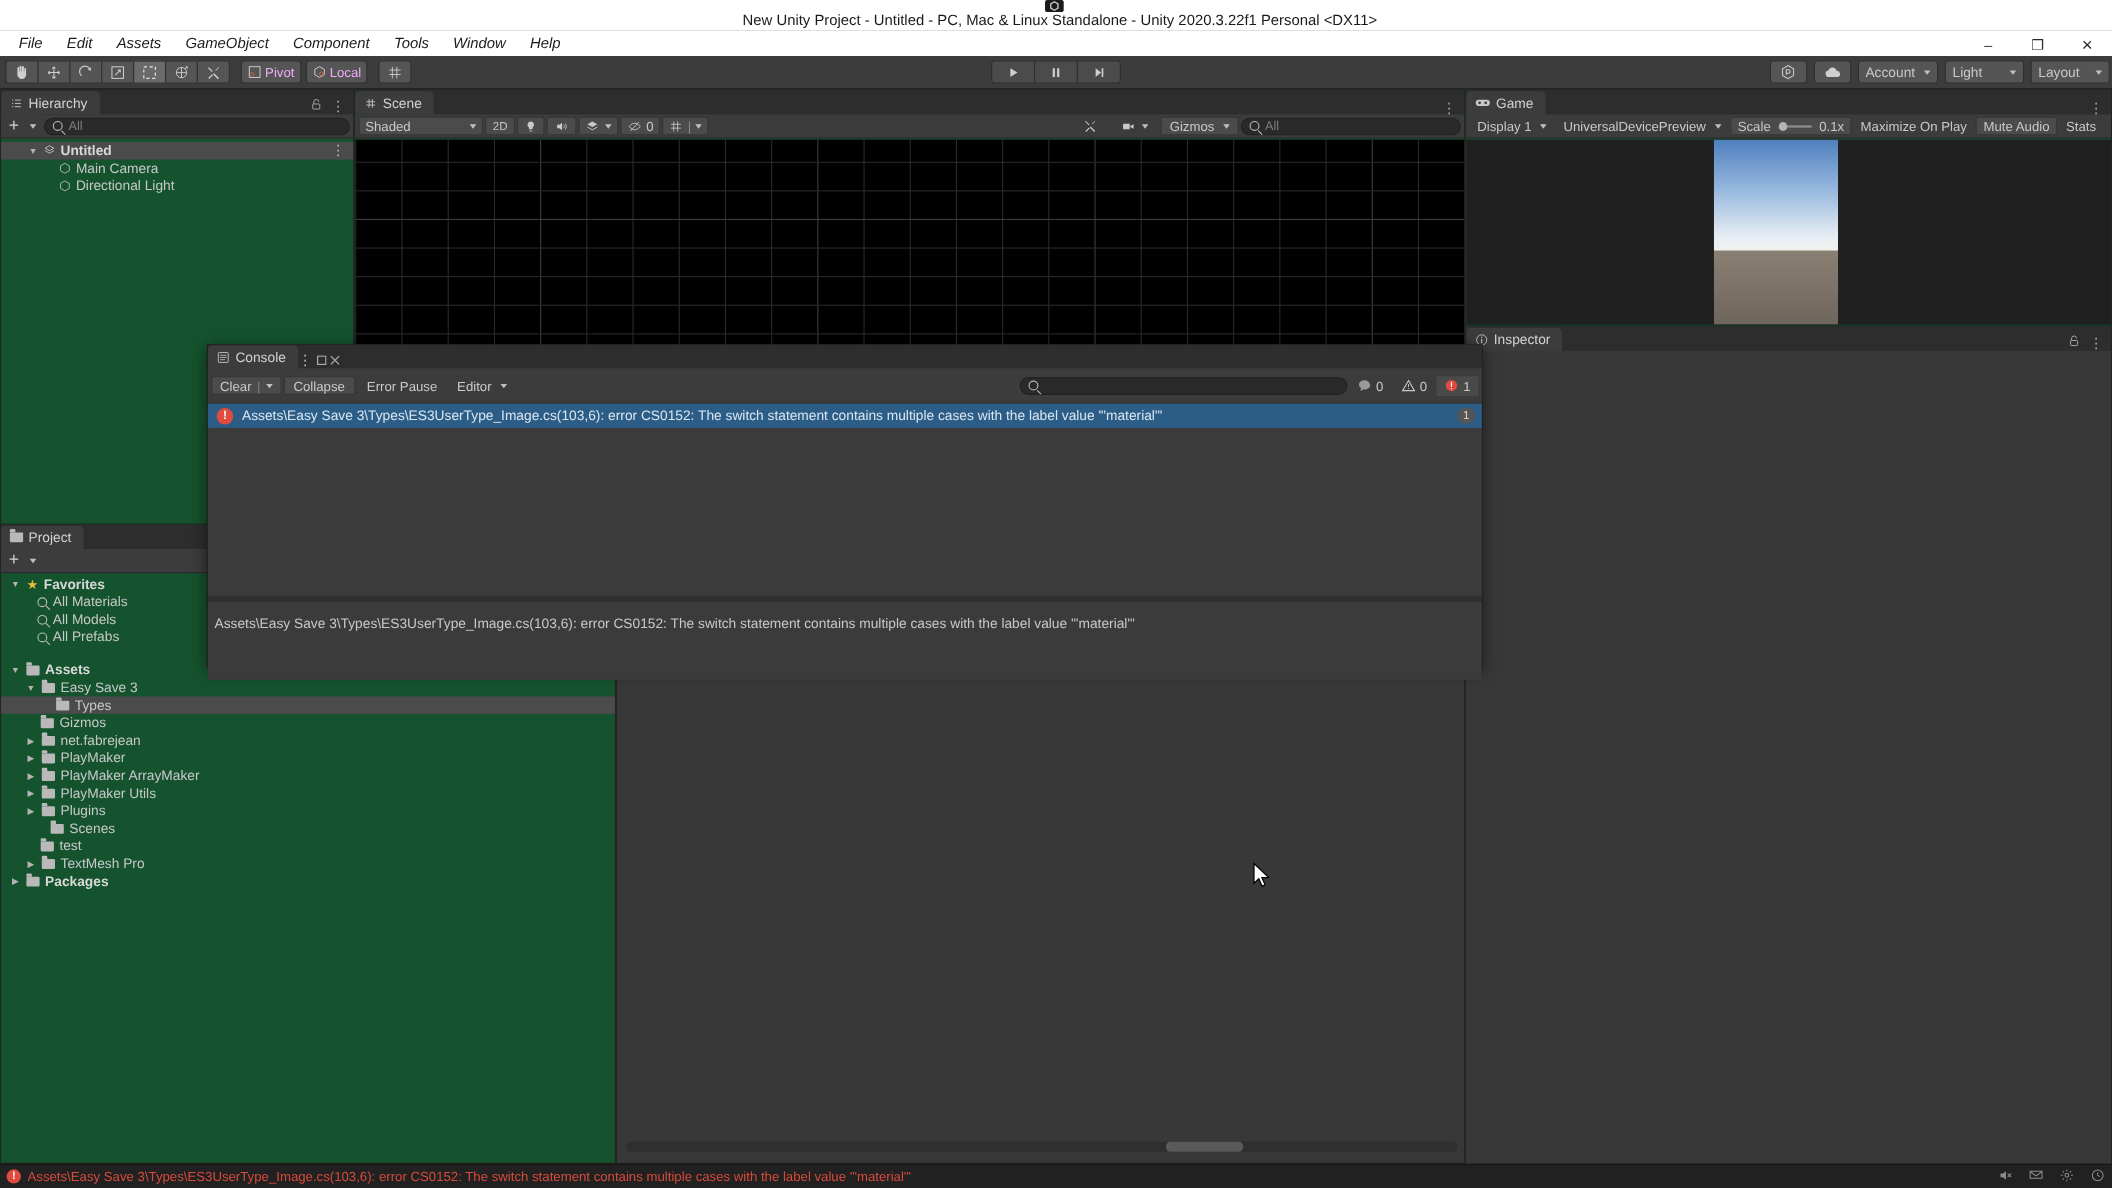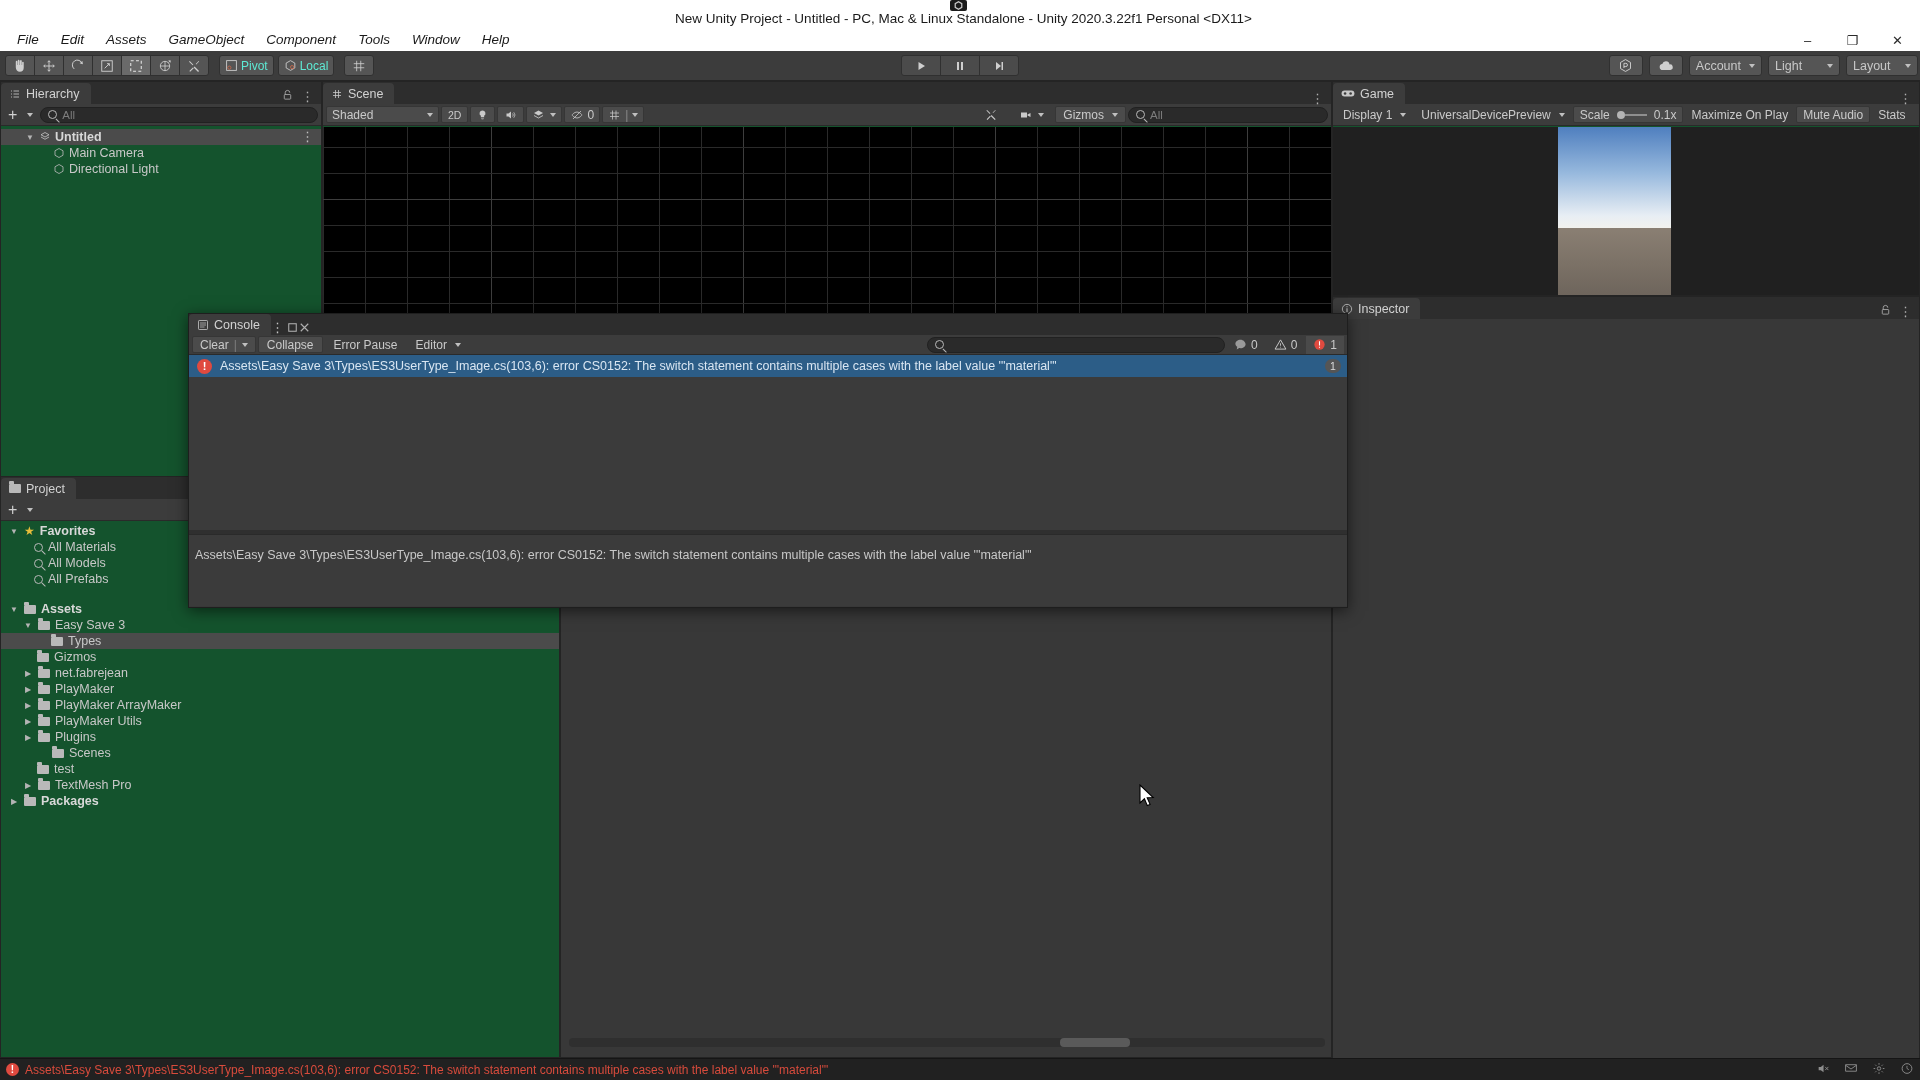--- a/index.html
+++ b/index.html
@@ -36,21 +36,21 @@
   .menubar .mi{ padding:2px 11px;font-style:italic; }
 
   
   .toolbar{
     height:30px; background:#3c3c3c; border-bottom:1px solid #242424;
     display:flex; align-items:center; padding:0 5px; position:relative;
   }
   .tgroup{ display:flex; align-items:center; }
   .tbtn{
     height:21px; min-width:30px; background:#555555; border:1px solid #303030;
-    display:flex;align-items:center;justify-content:center; color:#5eead4;
+    display:flex;align-items:center;justify-content:center; color:#f0abfc;
     margin-right:-1px; font-size:12px; padding:0 5px;
   }
   .tbtn.on{ background:#6a6a6a; }
   .tbtn.first{ border-radius:3px 0 0 3px; }
   .tbtn.last{ border-radius:0 3px 3px 0; margin-right:0; }
   .tbtn.single{ border-radius:3px; margin-right:0;}
   .tbtn svg{ display:block; }
   .tbtn .lbl{ margin-left:3px; }
   .sep{ width:10px; }
 
@@ -99,21 +99,21 @@
         background:linear-gradient(#4f7fbf 0%, #96b8dd 45%, #e8eef4 88%, #f2f2ee 100%); }
   .ground{ position:absolute; left:0; right:0; bottom:0; height:40%;
         background:linear-gradient(#8a7f73 0%, #7b7166 55%, #6e655c 100%); }
 
   
   .console{
     position:absolute; background:#383838; border:1px solid #1e1e1e;
     box-shadow:0 3px 14px rgba(0,0,0,.55);
   }
   .console-tabrow{ height:21px; background:#2d2d2d; display:flex; align-items:flex-end; }
-  .console-toolbar{ height:20px; background:#3c3c3c; display:flex; align-items:center;
+  .console-toolbar{ height:32px; background:#3c3c3c; display:flex; align-items:center;
     gap:2px; padding:0 3px; border-bottom:1px solid #2a2a2a;}
   .cbtn{ height:17px; background:#4b4b4b; border:1px solid #363636; border-radius:2px;
     display:flex;align-items:center; padding:0 8px; font-size:12px; color:#cacaca; }
   .cbtn.flat{ background:transparent; border-color:transparent; }
   .csearch{ flex:1; height:16px; background:#2a2a2a; border:1px solid #212121; border-radius:8px;
     display:flex;align-items:center; padding:0 7px; gap:5px; color:#6f6f6f; font-size:11px; }
   .count{ display:flex;align-items:center; gap:4px; height:18px; padding:0 7px; font-size:12px; color:#c9c9c9;}
   .count.active{ background:#4a4a4a; }
   .log-list{ background:#3b3b3b; position:relative; }
   .log-row{ height:22px; background:#2c5d87; display:flex;align-items:center; gap:8px;
@@ -604,21 +604,21 @@
       <div class="fav-row" style="padding-left:22px;">
         <span class="arrow">▶</span>
         <span class="folder"></span>
         <span>PlayMaker Utils</span>
       </div>
       <div class="fav-row" style="padding-left:22px;">
         <span class="arrow">▶</span>
         <span class="folder"></span>
         <span>Plugins</span>
       </div>
-      <div class="fav-row" style="padding-left:51px;">
+      <div class="fav-row" style="padding-left:25px;margin-left:20px;">
         <span class="folder"></span>
         <span>Scenes</span>
       </div>
       <div class="fav-row" style="padding-left:36px;">
         <span class="folder"></span>
         <span>test</span>
       </div>
       <div class="fav-row" style="padding-left:22px;">
         <span class="arrow">▶</span>
         <span class="folder"></span>

